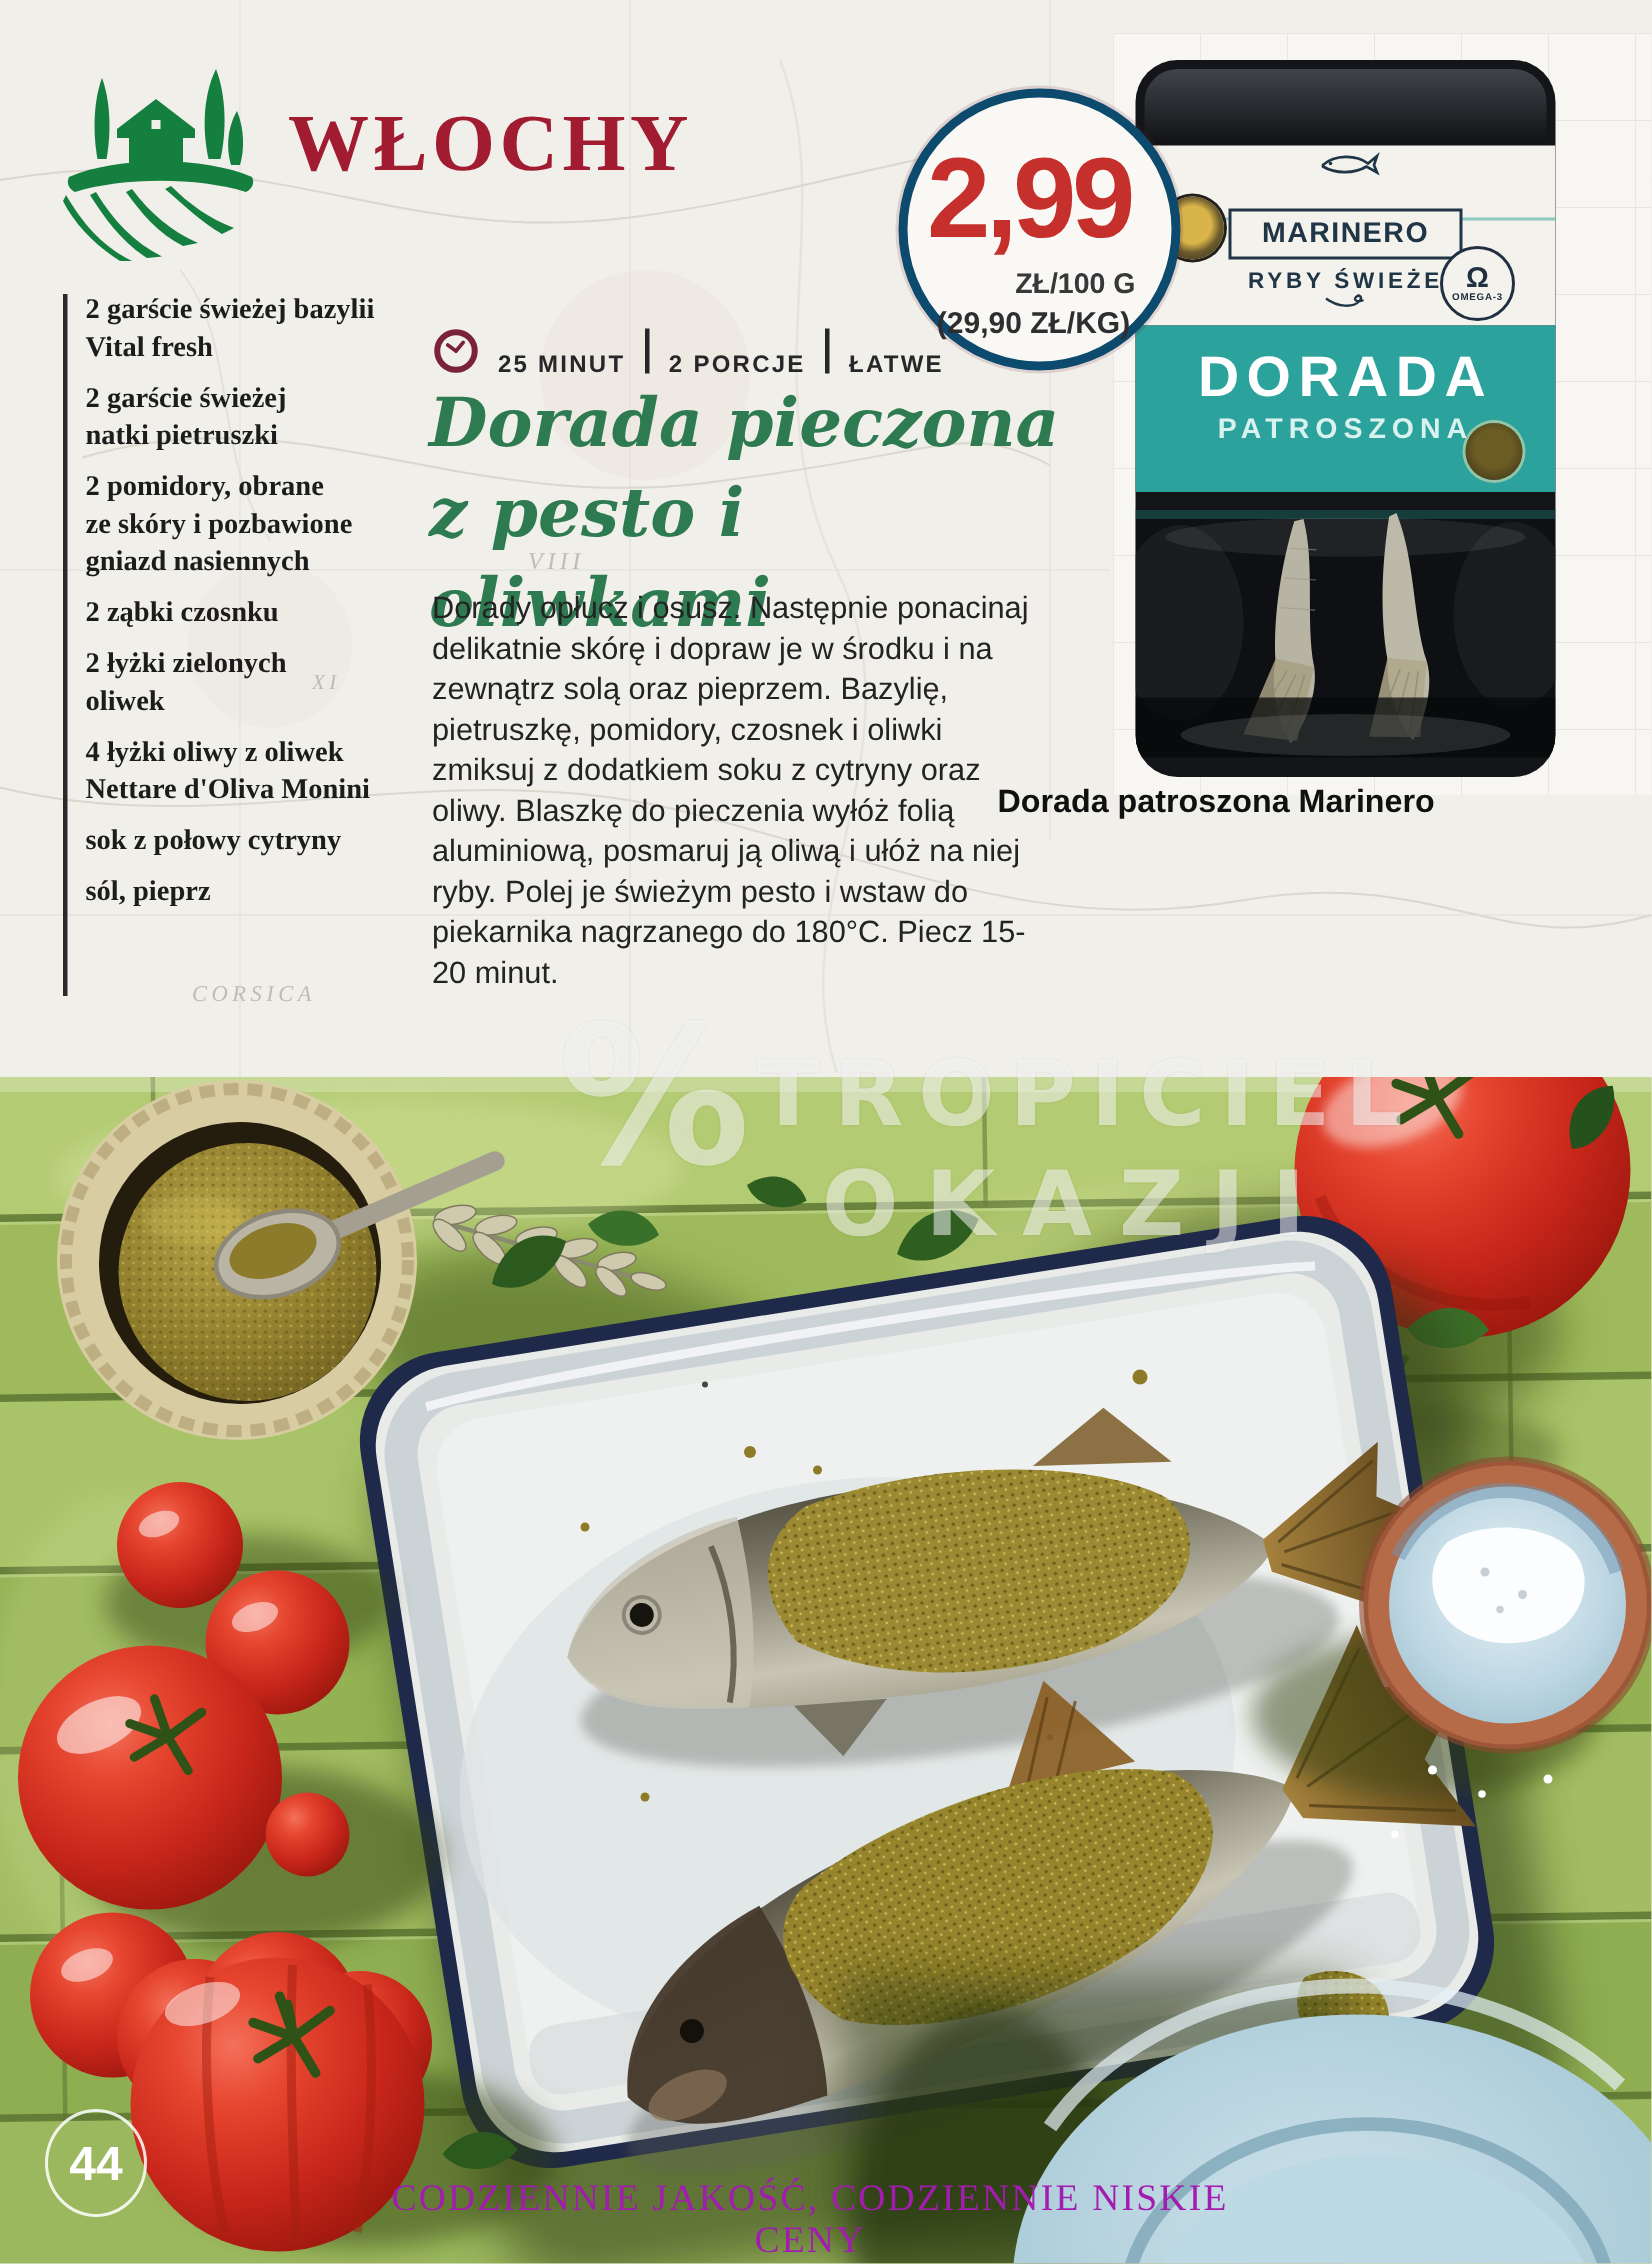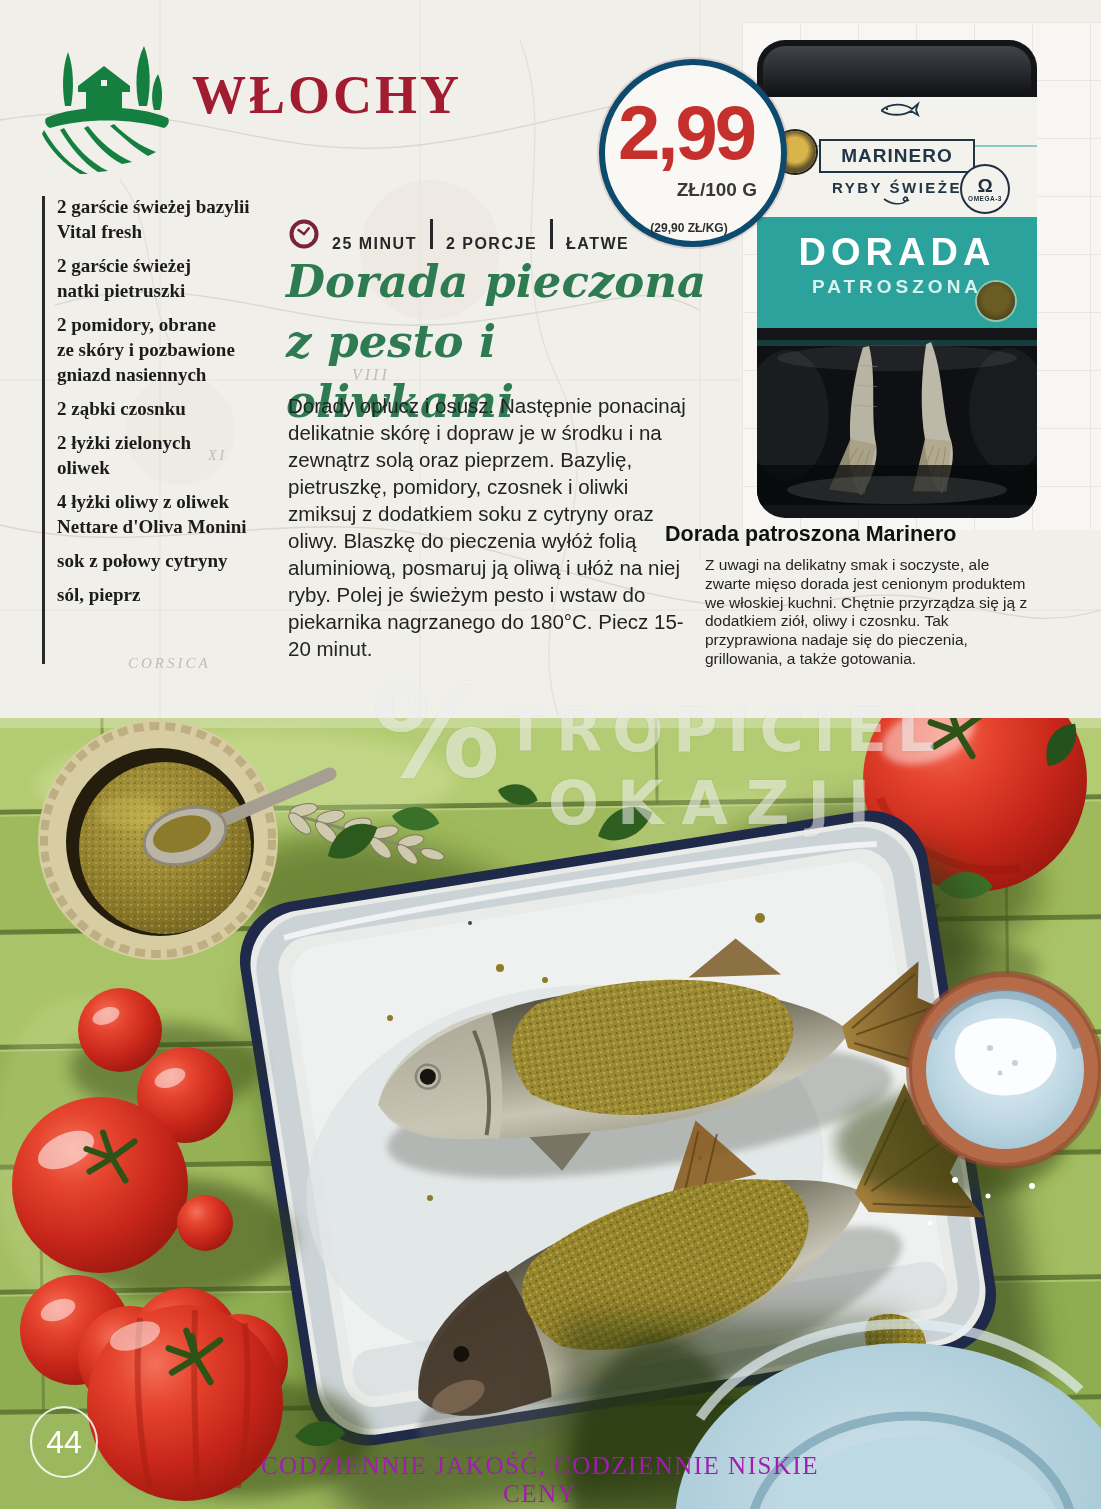--- a/index.html
+++ b/index.html
@@ -24,21 +24,21 @@
   #recipe-title{left:286px;top:252px;width:440px;font-family:"DejaVu Serif",serif;
       font-style:italic;font-weight:bold;color:#2e7b52;font-size:45px;line-height:60px;}
   #instructions{left:288px;top:392px;width:400px;font-size:20.5px;line-height:27px;color:#232323;}
   
   #price-badge{left:599px;top:59px;width:176px;height:176px;border:6px solid #0c4a6e;
       border-radius:50%;background:#faf8f4;box-shadow:0 0 0 2px rgba(122,34,56,.15);z-index:5;}
   #price-amount{position:absolute;left:0;right:14px;top:30px;text-align:center;
       font-size:76px;font-weight:bold;color:#c5302c;letter-spacing:-3px;line-height:76px;}
   #price-unit{position:absolute;right:24px;top:114px;font-size:19px;font-weight:bold;color:#38383a;}
   #price-perkg{position:absolute;left:0;right:8px;top:140px;text-align:center;
-      font-size:12px;font-weight:bold;color:#2e2e30;margin-top:16px;}
+      font-size:20px;font-weight:bold;color:#2e2e30;}
   
   #tile-backdrop{left:742px;top:22px;width:359px;height:508px;background:#f7f6f3;
       background-image:linear-gradient(#e8e6e1 1px,transparent 1px),
                        linear-gradient(90deg,#e8e6e1 1px,transparent 1px);
       background-size:58px 58px;z-index:1;}
   #package{left:757px;top:40px;width:280px;height:478px;background:#131518;border-radius:28px;
       overflow:hidden;z-index:2;}
   #pkg-lid{position:absolute;left:6px;right:6px;top:6px;height:50px;border-radius:22px 22px 8px 8px;
       background:linear-gradient(#40444a,#101214);}
   #pkg-label{position:absolute;left:0;right:0;top:57px;height:120px;background:#f4f2ec;
@@ -69,21 +69,21 @@
   
   #photo{left:0;top:718px;width:1101px;height:791px;overflow:hidden;}
   
   .wm{color:rgba(255,255,255,.5);font-family:"DejaVu Sans",sans-serif;font-weight:bold;z-index:6;
       text-shadow:0 0 2px rgba(90,90,90,.12);}
   #wm-percent{left:372px;top:668px;font-size:128px;line-height:128px;}
   #wm-line1{left:505px;top:695px;font-size:60px;letter-spacing:10px;}
   #wm-line2{left:548px;top:768px;font-size:60px;letter-spacing:18px;}
   #page-number{left:30px;top:1406px;width:64px;height:68px;border:2.5px solid rgba(255,255,255,.85);
       border-radius:50%;display:flex;align-items:center;justify-content:center;z-index:7;
-      color:#fff;font-size:32px;font-weight:normal;}
+      color:#fff;font-size:32px;font-weight:bold;}
   #slogan{left:245px;top:1452px;width:590px;text-align:center;color:#a21caf;z-index:7;
       font-family:"Liberation Serif",serif;font-size:25px;letter-spacing:1.5px;}
 </style>
 </head>
 <body>
 
 <div id="page">
 
   <svg id="map-bg" class="abs" width="1101" height="718">
     <g fill="none" stroke="#d6d2c8" stroke-width="1.3" opacity="0.85">
@@ -224,21 +224,20 @@
     </svg>
   </div>
 
   <div id="price-badge" class="abs">
     <div id="price-amount">2,99</div>
     <div id="price-unit">ZŁ/100 G</div>
     <div id="price-perkg">(29,90 ZŁ/KG)</div>
   </div>
 
   <div id="info-heading" class="abs">Dorada patroszona Marinero</div>
-  <div id="info-body" class="abs">Z uwagi na delikatny smak i soczyste, ale zwarte mięso dorada jest cenionym produktem we włoskiej kuchni. Chętnie przyrządza się ją z dodatkiem ziół, oliwy i czosnku. Tak przyprawiona nadaje się do pieczenia, grillowania, a także gotowania.</div>
 
   <div id="photo" class="abs">
     <svg width="1101" height="791" viewBox="0 0 1101 791">
       <defs>
         <radialGradient id="gTom" cx="0.35" cy="0.3" r="0.85">
           <stop offset="0" stop-color="#f4705a"></stop>
             <stop offset="0.25" stop-color="#e6452f"></stop>
           <stop offset="0.6" stop-color="#c8261a"></stop>
             <stop offset="1" stop-color="#8e130b"></stop>
         </radialGradient>

